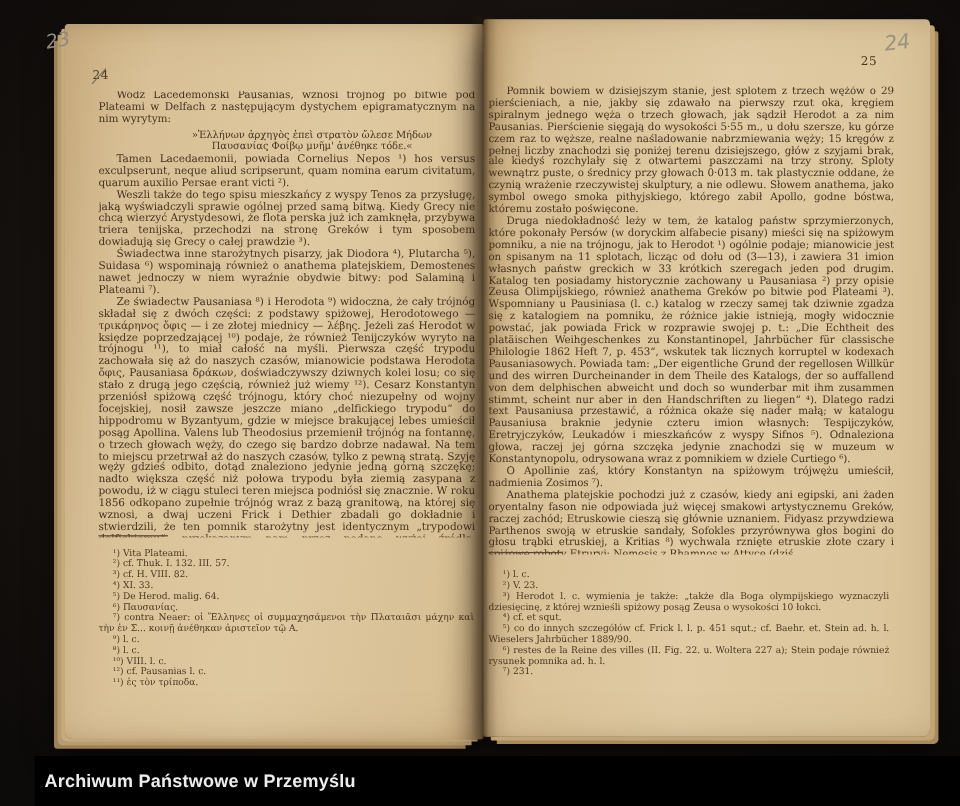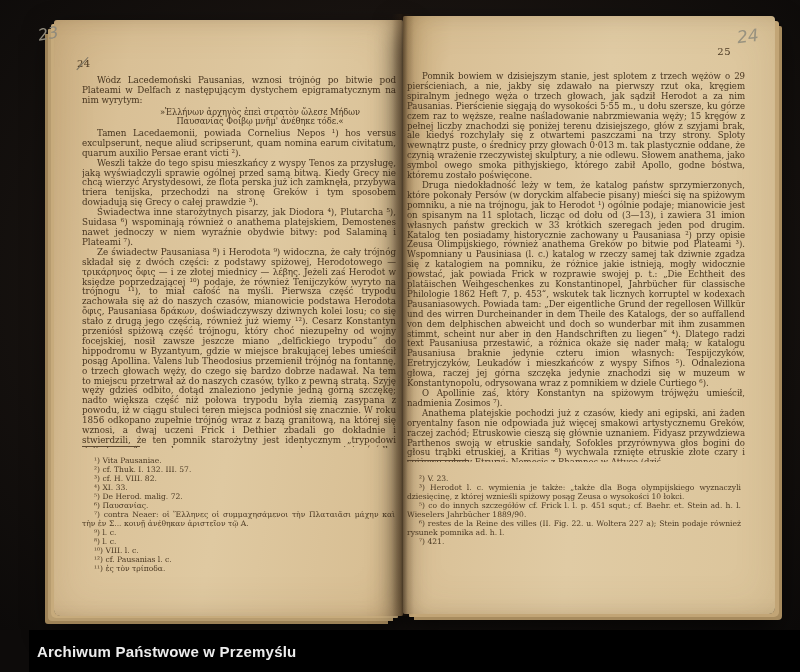--- a/index.html
+++ b/index.html
@@ -63,25 +63,25 @@
         <div>»Ἑλλήνων ἀρχηγὸς ἐπεὶ στρατὸν ὤλεσε Μήδων</div>
         <div>Παυσανίας Φοίβῳ μνῆμ' ἀνέθηκε τόδε.«</div>
       </div>
       <p>Tamen Lacedaemonii, powiada Cornelius Nepos ¹) hos versus exculpserunt, neque aliud scripserunt, quam nomina earum civitatum, quarum auxilio Persae erant victi ²).</p>
       <p>Weszli także do tego spisu mieszkańcy z wyspy Tenos za przysługę, jaką wyświadczyli sprawie ogólnej przed samą bitwą. Kiedy Grecy nie chcą wierzyć Arystydesowi, że flota perska już ich zamknęła, przybywa triera tenijska, przechodzi na stronę Greków i tym sposobem dowiadują się Grecy o całej prawdzie ³).</p>
       <p>Świadectwa inne starożytnych pisarzy, jak Diodora ⁴), Plutarcha ⁵), Suidasa ⁶) wspominają również o anathema platejskiem, Demostenes nawet jednoczy w niem wyraźnie obydwie bitwy: pod Salaminą i Plateami ⁷).</p>
       <p>Ze świadectw Pausaniasa ⁸) i Herodota ⁹) widoczna, że cały trójnóg składał się z dwóch części: z podstawy spiżowej, Herodotowego — τρικάρηνος ὄφις — i ze złotej miednicy — λέβης. Jeżeli zaś Herodot w księdze poprzedzającej ¹⁰) podaje, że również Tenijczyków wyryto na trójnogu ¹¹), to miał całość na myśli. Pierwsza część trypodu zachowała się aż do naszych czasów, mianowicie podstawa Herodota ὄφις, Pausaniasa δράκων, doświadczywszy dziwnych kolei losu; co się stało z drugą jego częścią, również już wiemy ¹²). Cesarz Konstantyn przeniósł spiżową część trójnogu, który choć niezupełny od wojny focejskiej, nosił zawsze jeszcze miano „delfickiego trypodu“ do hippodromu w Byzantyum, gdzie w miejsce brakującej lebes umieścił posąg Apollina. Valens lub Theodosius przemienił trójnóg na fontannę, o trzech głowach węży, do czego się bardzo dobrze nadawał. Na tem to miejscu przetrwał aż do naszych czasów, tylko z pewną stratą. Szyję węży gdzieś odbito, dotąd znaleziono jedynie jedną górną szczękę; nadto większa część niż połowa trypodu była ziemią zasypana z powodu, iż w ciągu stuleci teren miejsca podniósł się znacznie. W roku 1856 odkopano zupełnie trójnóg wraz z bazą granitową, na której się wznosi, a dwaj uczeni Frick i Dethier zbadali go dokładnie i stwierdzili, że ten pomnik starożytny jest identycznym „trypodowi delfickiemu“, przekazanym nam przez podane wyżej źródła. Jednakowoż należy dodać, że te źródła nie są zupełnie dokładne i stąd pochodzi pewna trudność dla archeologii.</p>
     </div>
     <div class="fn-rule lp-rule"></div>
     <div class="fns lp-fns">
-      <p>¹) Vita Pausaniae.</p>
+      <p>¹) Vita Plateami.</p>
       <p>²) cf. Thuk. I. 132. III. 57.</p>
       <p>³) cf. H. VIII. 82.</p>
       <p>⁴) XI. 33.</p>
-      <p>⁵) De Herod. malig. 72.</p>
+      <p>⁵) De Herod. malig. 64.</p>
       <p>⁶) Παυσανίας.</p>
       <p>⁷) contra Neaer: οἱ Ἕλληνες οἱ συμμαχησάμενοι τὴν Πλαταιᾶσι μάχην καὶ τὴν ἐν Σ... κοινῇ ἀνέθηκαν ἀριστεῖον τῷ Α.</p>
       <p>⁹) l. c.</p>
       <p>⁸) l. c.</p>
       <p>¹⁰) VIII. l. c.</p>
       <p>¹²) cf. Pausanias l. c.</p>
       <p>¹¹) ἐς τὸν τρίποδα.</p>
     </div>
   </div>
 
@@ -90,25 +90,27 @@
       <span>25</span>
     </div>
     <div class="body-text rp-body">
       <p>Pomnik bowiem w dzisiejszym stanie, jest splotem z trzech wężów o 29 pierścieniach, a nie, jakby się zdawało na pierwszy rzut oka, kręgiem spiralnym jednego węża o trzech głowach, jak sądził Herodot a za nim Pausanias. Pierścienie sięgają do wysokości 5·55 m., u dołu szersze, ku górze czem raz to węższe, realne naśladowanie nabrzmiewania węży; 15 kręgów z pełnej liczby znachodzi się poniżej terenu dzisiejszego, głów z szyjami brak, ale kiedyś rozchylały się z otwartemi paszczami na trzy strony. Sploty wewnątrz puste, o średnicy przy głowach 0·013 m. tak plastycznie oddane, że czynią wrażenie rzeczywistej skulptury, a nie odlewu. Słowem anathema, jako symbol owego smoka pithyjskiego, którego zabił Apollo, godne bóstwa, któremu zostało poświęcone.</p>
       <p>Druga niedokładność leży w tem, że katalog państw sprzymierzonych, które pokonały Persów (w doryckim alfabecie pisany) mieści się na spiżowym pomniku, a nie na trójnogu, jak to Herodot ¹) ogólnie podaje; mianowicie jest on spisanym na 11 splotach, licząc od dołu od (3—13), i zawiera 31 imion własnych państw greckich w 33 krótkich szeregach jeden pod drugim. Katalog ten posiadamy historycznie zachowany u Pausaniasa ²) przy opisie Zeusa Olimpijskiego, również anathema Greków po bitwie pod Plateami ³). Wspomniany u Pausiniasa (l. c.) katalog w rzeczy samej tak dziwnie zgadza się z katalogiem na pomniku, że różnice jakie istnieją, mogły widocznie powstać, jak powiada Frick w rozprawie swojej p. t.: „Die Echtheit des platäischen Weihgeschenkes zu Konstantinopel, Jahrbücher für classische Philologie 1862 Heft 7, p. 453“, wskutek tak licznych korruptel w kodexach Pausaniasowych. Powiada tam: „Der eigentliche Grund der regellosen Willkür und des wirren Durcheinander in dem Theile des Katalogs, der so auffallend von dem delphischen abweicht und doch so wunderbar mit ihm zusammen stimmt, scheint nur aber in den Handschriften zu liegen“ ⁴). Dlatego radzi text Pausaniusa przestawić, a różnica okaże się nader małą; w katalogu Pausaniusa braknie jedynie czteru imion własnych: Tespijczyków, Eretryjczyków, Leukadów i mieszkańców z wyspy Sifnos ⁵). Odnaleziona głowa, raczej jej górna szczęka jedynie znachodzi się w muzeum w Konstantynopolu, odrysowana wraz z pomnikiem w dziele Curtiego ⁶).</p>
       <p>O Apollinie zaś, który Konstantyn na spiżowym trójwężu umieścił, nadmienia Zosimos ⁷).</p>
       <p>Anathema platejskie pochodzi już z czasów, kiedy ani egipski, ani żaden oryentalny fason nie odpowiada już więcej smakowi artystycznemu Greków, raczej zachód; Etruskowie cieszą się głównie uznaniem. Fidyasz przywdziewa Parthenos swoją w etruskie sandały, Sofokles przyrównywa głos bogini do głosu trąbki etruskiej, a Kritias ⁸) wychwala rznięte etruskie złote czary i spiżowe roboty Etruryi: Nemesis z Rhamnos w Attyce (dziś</p>
     </div>
     <div class="fn-rule rp-rule"></div>
     <div class="fns rp-fns">
+      <p>¹) l. c.</p>
       <p>²) V. 23.</p>
       <p>³) Herodot l. c. wymienia je także: „także dla Boga olympijskiego wyznaczyli dziesięcinę, z której wznieśli spiżowy posąg Zeusa o wysokości 10 łokci.</p>
+      <p>⁴) cf. et squt.</p>
       <p>⁵) co do innych szczegółów cf. Frick l. l. p. 451 squt.; cf. Baehr. et. Stein ad. h. l. Wieselers Jahrbücher 1889/90.</p>
       <p>⁶) restes de la Reine des villes (II. Fig. 22. u. Woltera 227 a); Stein podaje również rysunek pomnika ad. h. l.</p>
-      <p>⁷) 421.</p>
+      <p>⁷) 231.</p>
     </div>
   </div>
 
   <div class="gutter"></div>
 </div>
 
 <div class="footer-bar">
   <span>Archiwum Państwowe w Przemyślu</span>
 </div>
 

